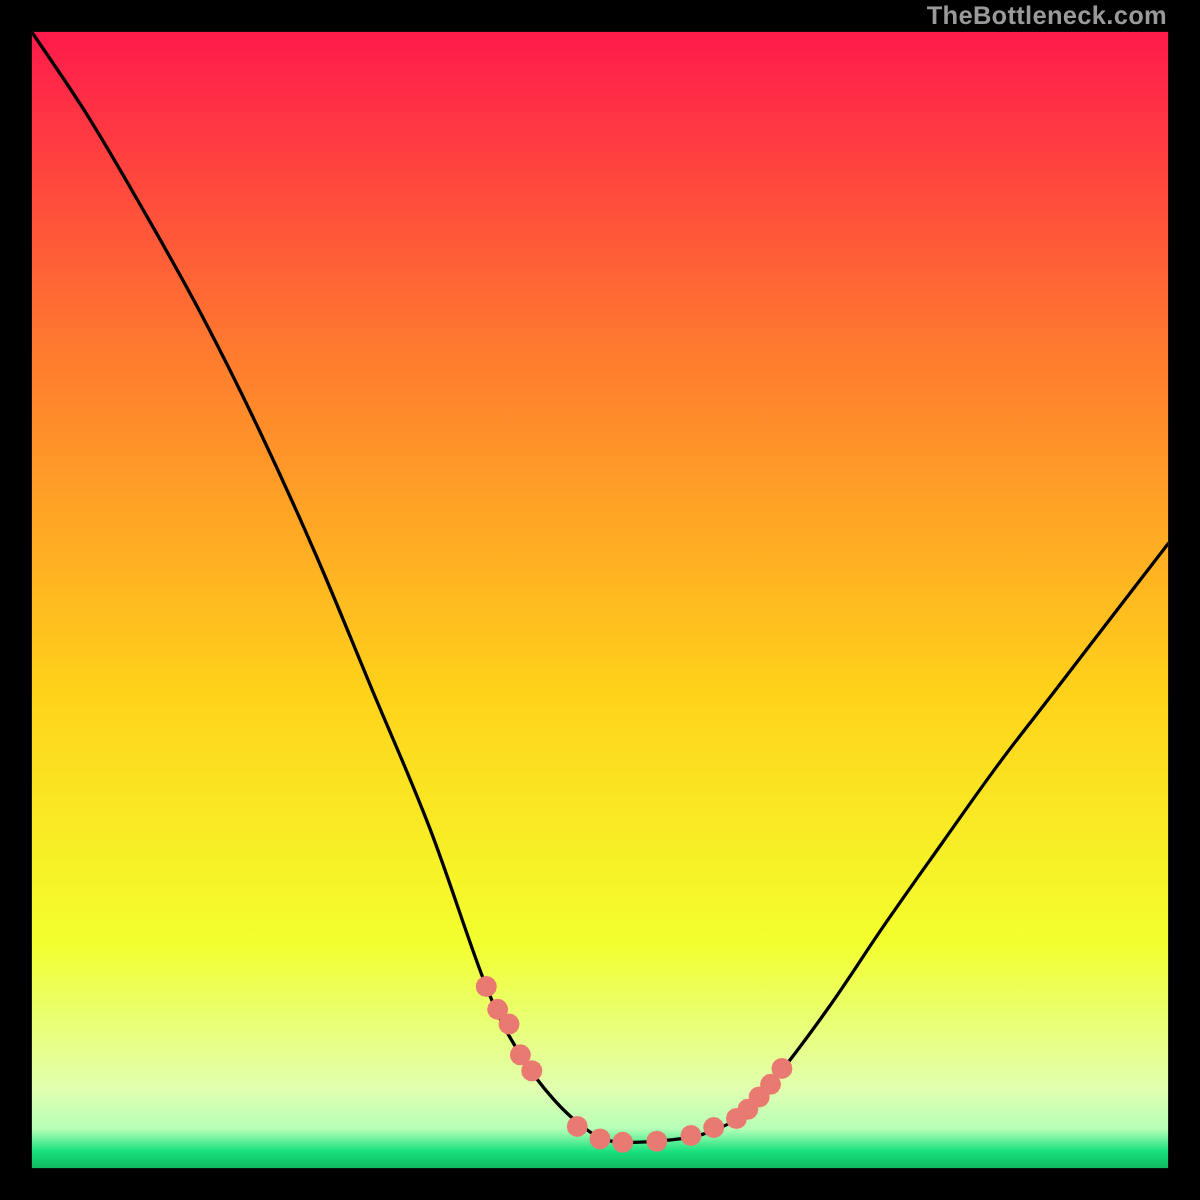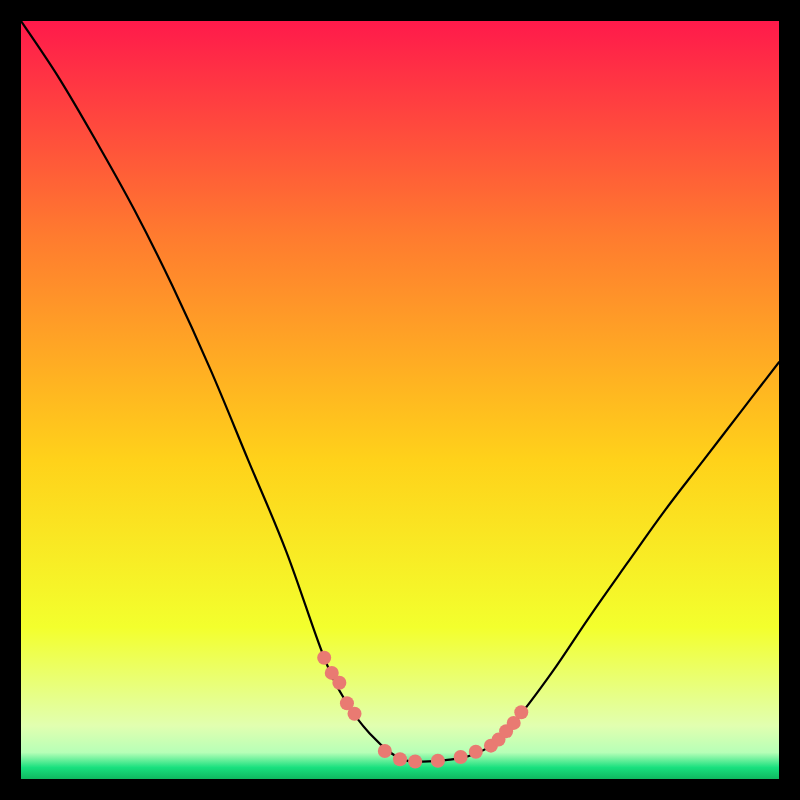--- a/index.html
+++ b/index.html
@@ -46,20 +46,21 @@
     letter-spacing: 0.2px;
     font-weight: 600;
     user-select: none;
   }
 </style>
 </head>
 <body>
 
 <div class="stage">
 
+  <div class="watermark">TheBottleneck.com</div>
 
   <div class="plot-area">
 
     <svg class="gradient" viewBox="0 0 758 758" preserveAspectRatio="none">
       <defs>
         <linearGradient id="bg" x1="0" y1="0" x2="0" y2="1">
           <stop offset="0" stop-color="#ff1a4b"></stop>
           <stop offset="0.28" stop-color="#ff7a2f"></stop>
           <stop offset="0.58" stop-color="#ffd21a"></stop>
           <stop offset="0.80" stop-color="#f3ff2d"></stop>

